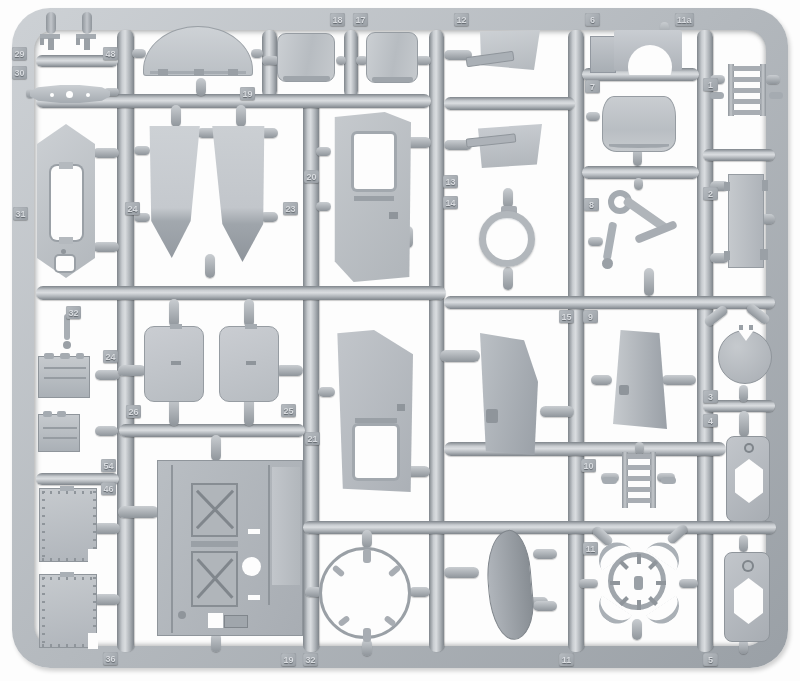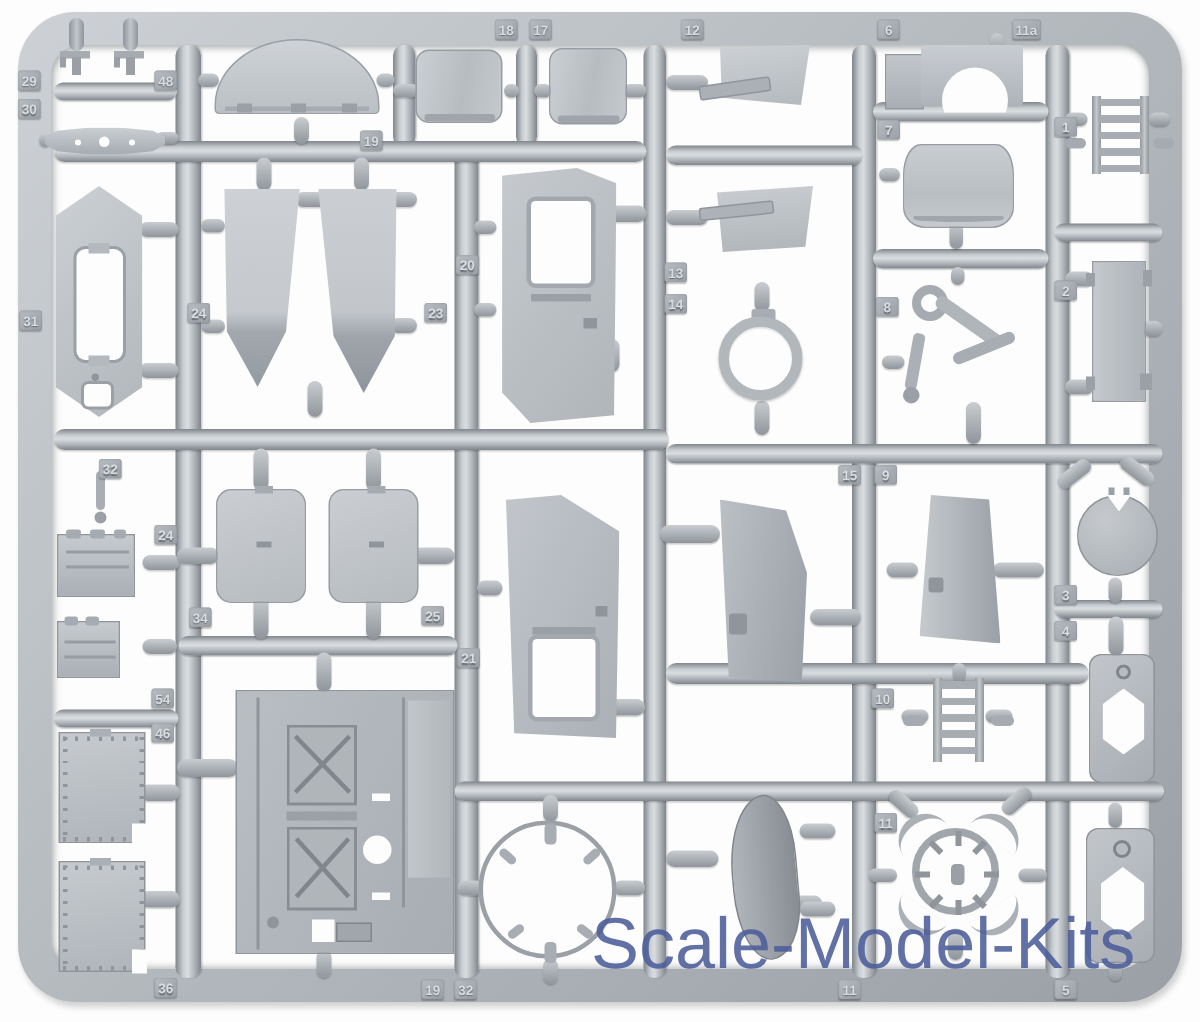--- a/index.html
+++ b/index.html
@@ -361,27 +361,26 @@
       <div class="tag" style="left: 443px; top: 175px;">13</div>
       <div class="tag" style="left: 443px; top: 196px;">14</div>
       <div class="tag" style="left: 584px; top: 198px;">8</div>
       <div class="tag" style="left: 703px; top: 187px;">2</div>
       <div class="tag" style="left: 66px; top: 306px;">32</div>
       <div class="tag" style="left: 559px; top: 310px;">15</div>
       <div class="tag" style="left: 583px; top: 310px;">9</div>
       <div class="tag" style="left: 703px; top: 390px;">3</div>
       <div class="tag" style="left: 703px; top: 414px;">4</div>
       <div class="tag" style="left: 103px; top: 350px;">24</div>
-      <div class="tag" style="left: 126px; top: 405px;">34</div>
+      <div class="tag" style="left: 126px; top: 405px;">26</div>
       <div class="tag" style="left: 281px; top: 404px;">25</div>
       <div class="tag" style="left: 305px; top: 432px;">21</div>
       <div class="tag" style="left: 101px; top: 459px;">54</div>
       <div class="tag" style="left: 101px; top: 482px;">46</div>
       <div class="tag" style="left: 581px; top: 459px;">10</div>
       <div class="tag" style="left: 583px; top: 542px;">11</div>
       <div class="tag" style="left: 103px; top: 652px;">36</div>
       <div class="tag" style="left: 281px; top: 653px;">19</div>
       <div class="tag" style="left: 303px; top: 653px;">32</div>
       <div class="tag" style="left: 559px; top: 653px;">11</div>
       <div class="tag" style="left: 703px; top: 653px;">5</div>
     </div>
-  <div class="watermark" style="color: rgb(76, 94, 155);">Scale-Model-Kits</div>
 </div>
 
 </body></html>

